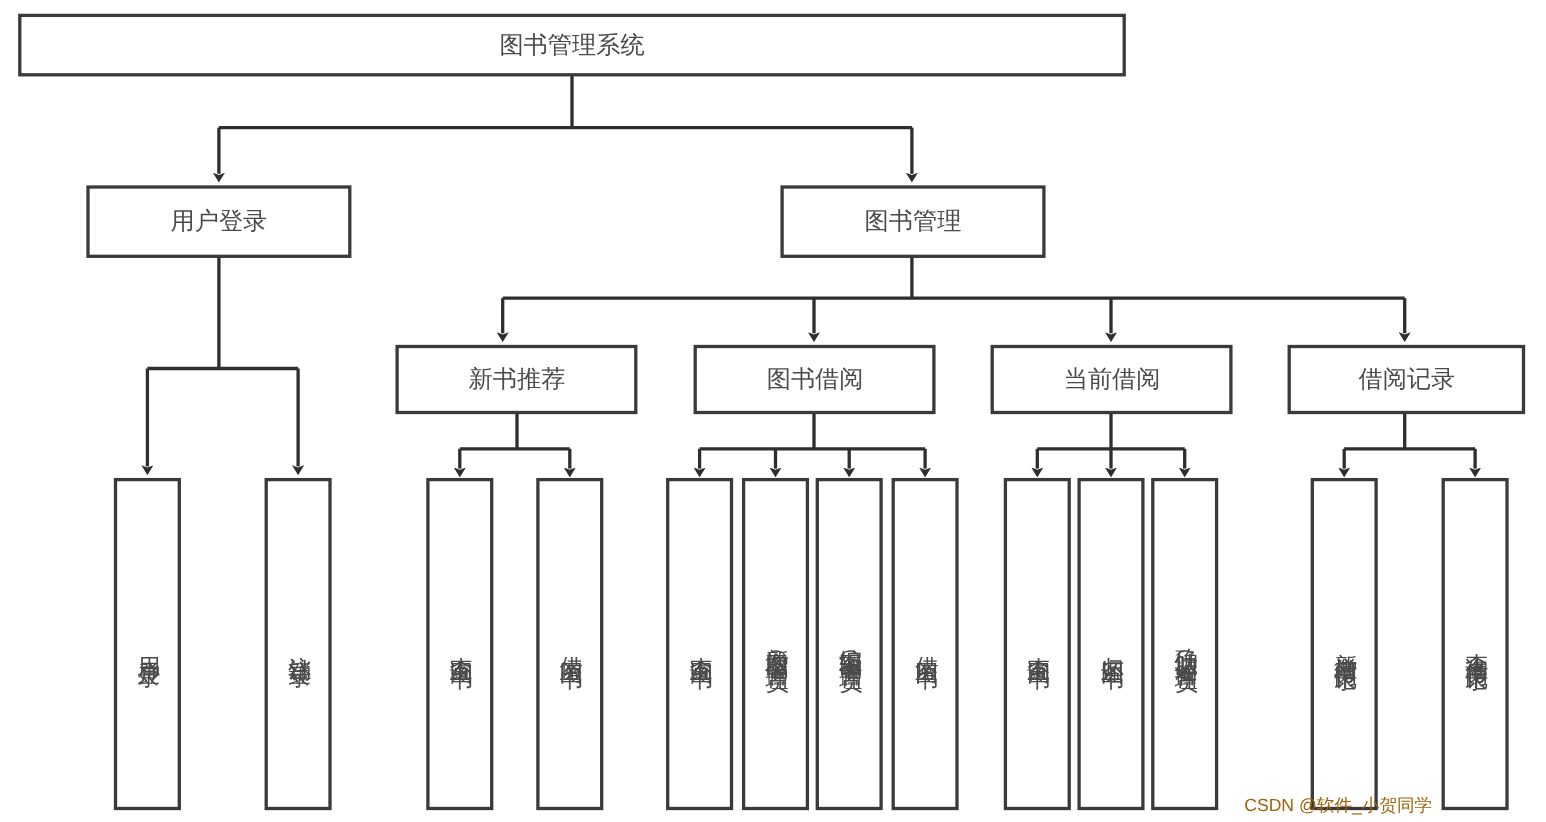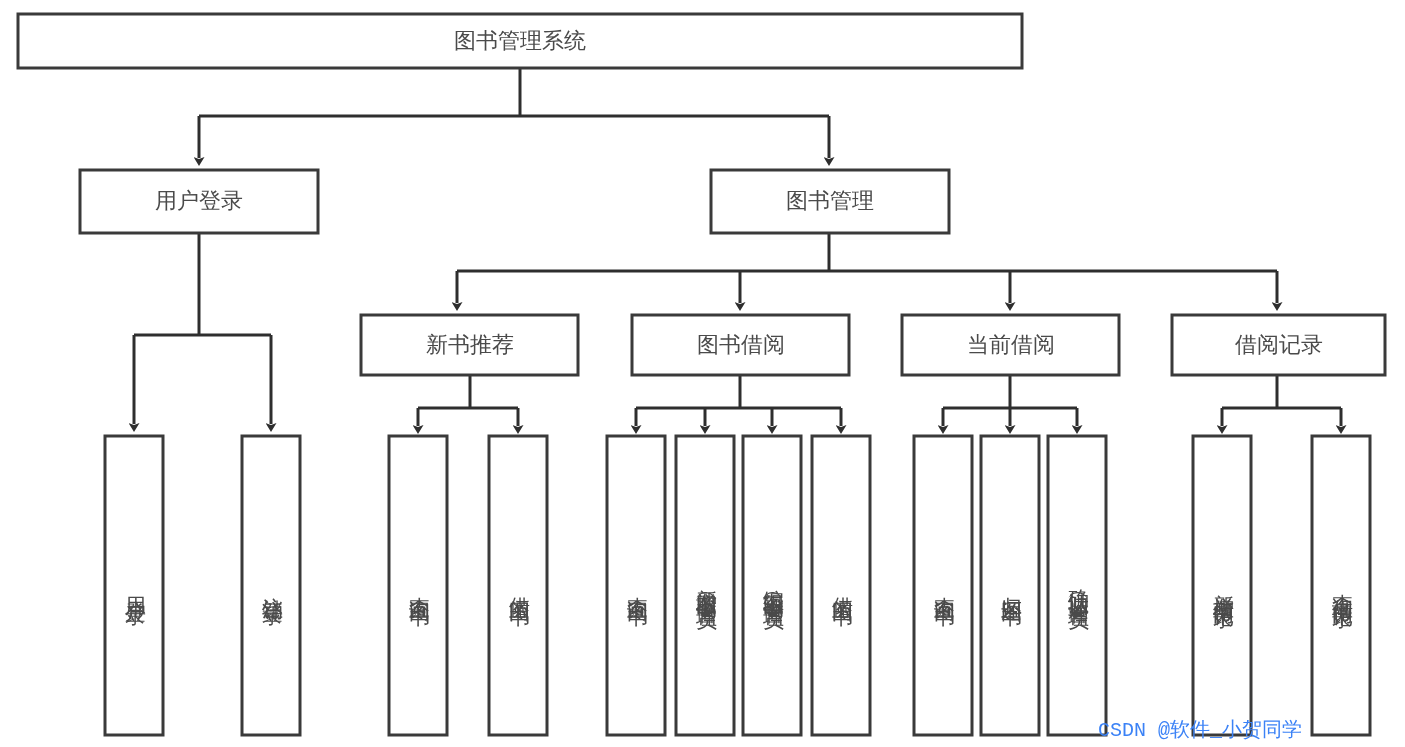--- a/index.html
+++ b/index.html
@@ -22,23 +22,23 @@
   }
   .node-label.vert{
     font-size:21px;
     writing-mode:vertical-rl;
     text-orientation:upright;
     letter-spacing:3px;
   }
   .watermark{
     position:absolute;
     right:6px;bottom:4px;
-    color:#3b82f6;
-    font-size:20px;
-    font-family:Liberation Mono, monospace;
+    color:#a16207;
+    font-size:16px;
+    font-family:Liberation Sans, sans-serif;
     white-space:nowrap;
     user-select:none;
   }
 </style>
 </head>
 <body>
 
 <div id="diagram-root">
 
   <svg id="tree" viewBox="0 0 1405 747">

